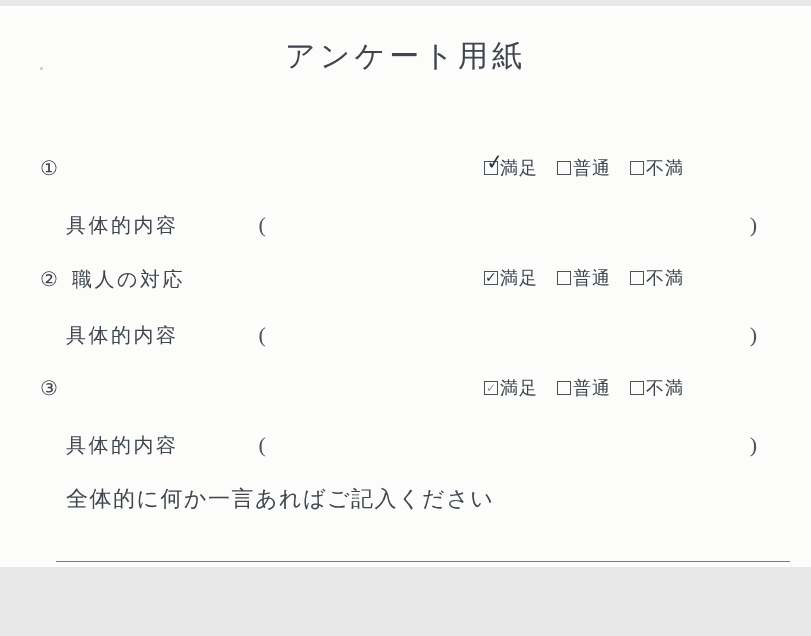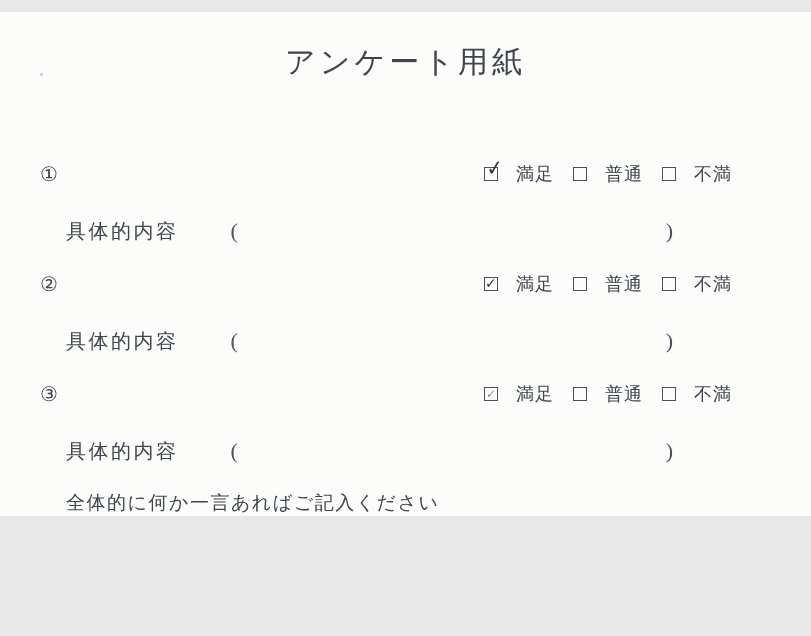--- a/index.html
+++ b/index.html
@@ -1,19 +1,19 @@
 <!DOCTYPE html>
 <html><head>
 <meta charset="utf-8">
 <style>
   html,body{margin:0;padding:0;background:#e8e8e8;}
   .paper{
     position:relative;
-    width:811px;height:504px;
-    margin:12px auto;
+    width:811px;height:561px;
+    margin:6px auto;
     background:var(--paper,#fcfcfb);
     font-family:"Liberation Serif","DejaVu Serif",serif;
     color:var(--ink,#3e454e);
     overflow:hidden;
   }
   .title{
     position:absolute;top:30px;left:0;width:100%;
     text-align:center;
     font-size:30px;letter-spacing:4px;font-weight:500;
     color:var(--ink,#3e454e);
@@ -22,49 +22,49 @@
     position:absolute;left:40px;
     display:flex;align-items:baseline;
     font-size:20px;letter-spacing:2.5px;white-space:nowrap;
   }
   .q-num{margin-right:14px;letter-spacing:0;}
   .opts{
     position:absolute;left:484px;
     display:flex;align-items:center;gap:19px;
     font-size:18px;letter-spacing:1px;white-space:nowrap;
   }
-  .opt{display:flex;align-items:center;gap:16px;}
+  .opt{display:flex;align-items:center;}
   .box{
     width:14px;height:14px;
     border:1.3px solid #4a515a;
     display:inline-block;position:relative;
     margin-right:2px;box-sizing:border-box;
     background:transparent;
   }
   .box.checked::after{
     content:"\2713";
     position:absolute;
     font-family:"DejaVu Sans",sans-serif;
     color:var(--check,#2f353c);
     line-height:1;
   }
   .box.checked.inside::after{font-size:14px;left:0px;top:-2px;}
   .box.checked.overflow::after{font-size:21px;left:1px;top:-10px;transform:rotate(-6deg);}
   .box.checked.faint::after{font-size:12px;left:1px;top:0px;opacity:.55;}
   .detail-row{
     position:absolute;left:66px;
     display:flex;align-items:baseline;
-    font-size:20px;letter-spacing:2.5px;white-space:nowrap;
+    font-size:20px;letter-spacing:2.5px;white-space:nowrap;gap:28px;
   }
   .paren{font-size:22px;letter-spacing:0;color:#4a515a;}
   .paren.open{margin-left:52px;}
   .detail-input{display:inline-block;width:428px;height:22px;}
   .comment-prompt{
     position:absolute;left:66px;top:478px;
-    font-size:19px;letter-spacing:1.5px;
+    font-size:22px;letter-spacing:1.5px;
   }
   .rule{
     position:absolute;left:56px;
     background:var(--line,#6f6f6f);
   }
   .rule.one{top:555px;width:734px;height:1px;background:#7a7a7a;}
   .rule.two{top:609px;width:736px;height:2px;background:#5e6063;}
   .artifact-dot{
     position:absolute;left:40px;top:61px;width:3px;height:3px;
     border-radius:50%;background:#9aa0a6;opacity:.55;
@@ -101,20 +101,21 @@
   </div>
   <div class="detail-row" style="top:204px">
     <span>具体的内容</span>
     <span class="paren open">(</span>
     <span class="detail-input"></span>
     <span class="paren">)</span>
   </div>
 
   <div class="q-row" style="top:260px">
     <span class="q-num">②</span>
+    <span>職人の対応</span>
   </div>
   <div class="opts" style="top:260px">
     <span class="opt">
       <span class="box checked inside"></span>
       <span>満足</span>
     </span>
     <span class="opt">
       <span class="box"></span>
       <span>普通</span>
     </span>

